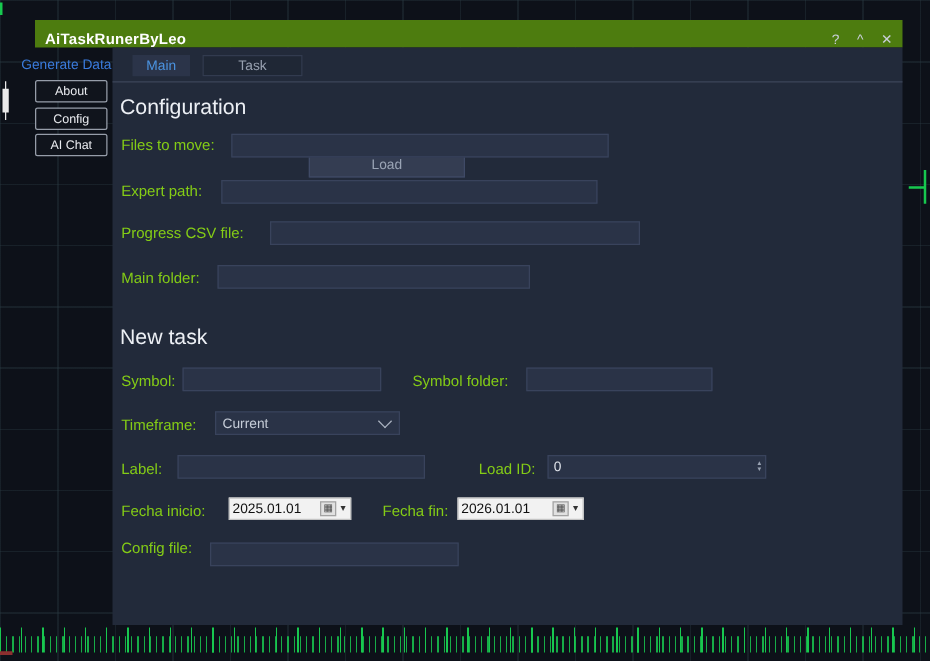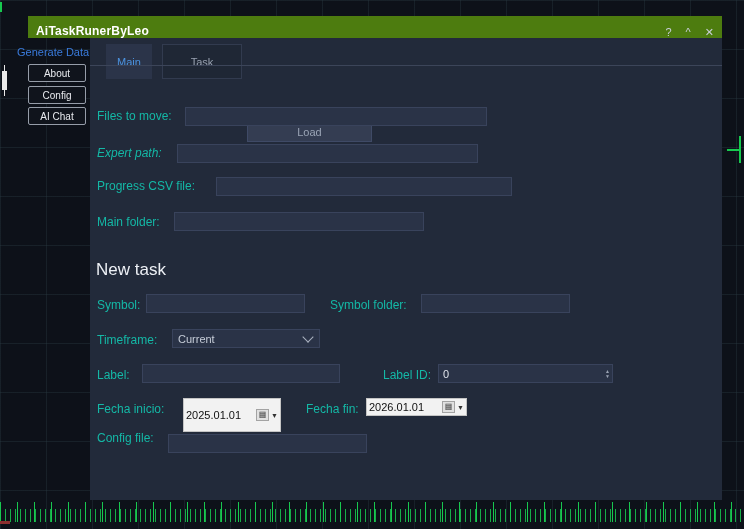--- a/index.html
+++ b/index.html
@@ -46,29 +46,29 @@
     color:#e9ebef;font-size:10px;display:flex;align-items:center;justify-content:center;
     box-sizing:border-box;
   }
 
   
   .dialog{
     position:absolute;left:90px;top:38px;width:632px;height:462px;
     background:#222a3a;
   }
   .tab{
-    position:absolute;top:6px;height:35px;box-sizing:border-box;
+    position:absolute;top:6px;height:17px;box-sizing:border-box;
     font-size:11px;display:flex;align-items:center;justify-content:center;
   }
   .tab-main{left:16px;width:46px;background:#2b3449;color:#4b93e0;}
   .tab-task{left:72px;width:80px;background:#1f2735;border:1px solid #323b4f;color:#98a1b0;text-align:right;}
   .tab-underline{position:absolute;left:0;top:27px;width:632px;height:1px;background:#3c4559;}
 
   .h1{position:absolute;font-size:17px;font-weight:500;color:#edf0f5;}
-  .lbl{position:absolute;font-size:12px;color:#14b8a6;}
+  .lbl{position:absolute;font-size:12px;color:#84cc16;}
   .btn{
     position:absolute;background:#343d52;border:1px solid #3f4a66;
     color:#9aa4b5;font-size:11px;display:flex;align-items:center;justify-content:center;
     box-sizing:border-box;cursor:default;margin-top:44px;
   }
   .inp{
     position:absolute;background:#2a3347;border:1px solid #39435c;
     box-sizing:border-box;color:#dfe3ea;font-size:11px;padding:0 4px;
     font-family:"Liberation Sans",sans-serif;outline:none;
   }
@@ -123,26 +123,27 @@
     <span class="win-btn">✕</span>
   </span>
 </div>
 
 <div class="dialog">
 
   <div class="tab tab-main">Main</div>
   <div class="tab tab-task">Task</div>
   <div class="tab-underline"></div>
 
+  <div class="h1" style="left:6px;top:38px;">Configuration</div>
   <div class="btn" style="left:157px;top:40px;width:125px;height:20px;">Load</div>
 
   <div class="lbl" style="left:7px;top:71px;">Files to move:</div>
   <input class="inp" style="left: 95px; top: 69px; width: 302px; height: 19px;" value="">
 
-  <div class="lbl" style="left:7px;top:108px;font-style:italic;">Expert path:</div>
+  <div class="lbl" style="left:7px;top:108px;">Expert path:</div>
   <input class="inp" style="left: 87px; top: 106px; width: 301px; height: 19px;" value="">
 
   <div class="lbl" style="left:7px;top:141px;">Progress CSV file:</div>
   <input class="inp" style="left: 126px; top: 139px; width: 296px; height: 19px;" value="">
 
   <div class="lbl" style="left:7px;top:177px;">Main folder:</div>
   <input class="inp" style="left: 84px; top: 174px; width: 250px; height: 19px;" value="">
 
   <div class="h1" style="left:6px;top:222px;">New task</div>
 
@@ -152,31 +153,31 @@
   <input class="inp" style="left: 331px; top: 256px; width: 149px; height: 19px;" value="">
 
   <div class="lbl" style="left:7px;top:295px;">Timeframe:</div>
   <div class="dd" style="left:82px;top:291px;width:148px;height:19px;">
     <span class="dd-val">Current</span>
     <span class="chev"></span>
   </div>
 
   <div class="lbl" style="left:7px;top:330px;">Label:</div>
   <input class="inp" style="left: 52px; top: 326px; width: 198px; height: 19px;" value="">
-  <div class="lbl" style="left:293px;top:330px;">Label ID:</div>
+  <div class="lbl" style="left:293px;top:330px;">Load ID:</div>
   <div class="spin" style="left:348px;top:326px;width:175px;height:19px;">
     <span class="spin-val">0</span>
     <span class="spin-arrows">
       <span class="sa">▲</span>
       <span class="sa">▼</span>
     </span>
   </div>
 
   <div class="lbl" style="left:7px;top:364px;">Fecha inicio:</div>
-  <div class="date" style="left:93px;top:360px;width:98px;height:34px;">
+  <div class="date" style="left:93px;top:360px;width:98px;height:18px;">
     <span class="date-text">2025.01.01</span>
     <span class="cal">▦</span>
     <span class="date-arrow">▼</span>
   </div>
   <div class="lbl" style="left:216px;top:364px;">Fecha fin:</div>
   <div class="date" style="left:276px;top:360px;width:101px;height:18px;">
     <span class="date-text">2026.01.01</span>
     <span class="cal">▦</span>
     <span class="date-arrow">▼</span>
   </div>

